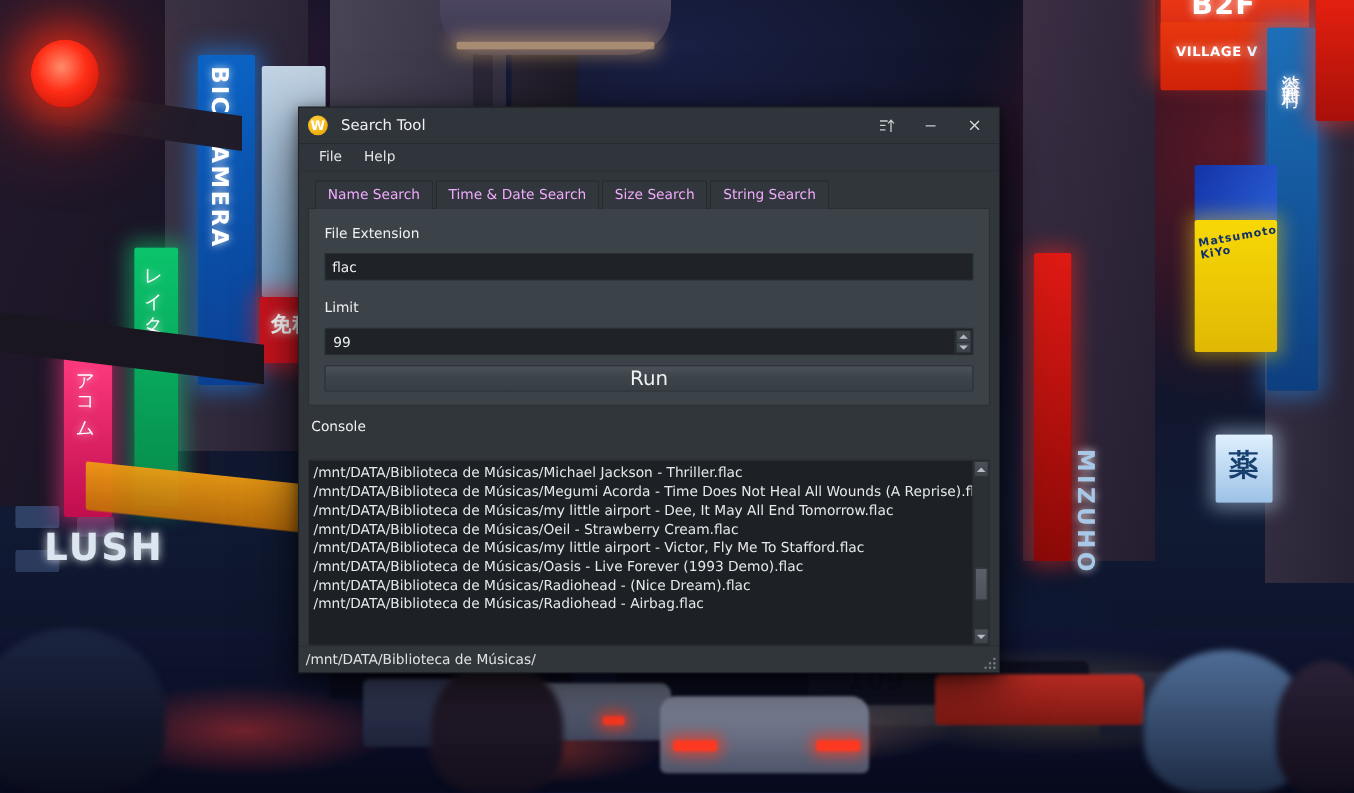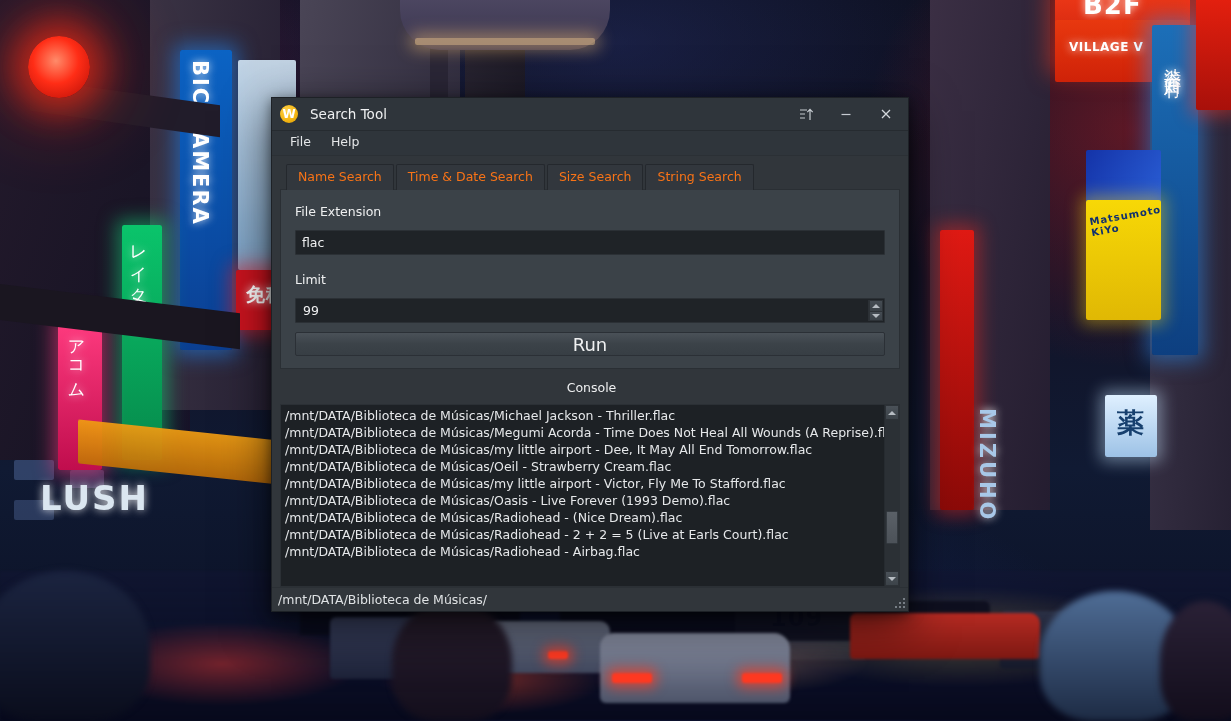--- a/index.html
+++ b/index.html
@@ -160,21 +160,21 @@
 
   
   .tabbar {
     display: flex; align-items: flex-end;
     height: 26px;
     padding-left: 6px;
     flex: 0 0 auto;
   }
   .tab {
     font-size: 12.5px;
-    color: #f97316;
+    color: #f0abfc;
     padding: 4px 11px 5px 11px;
     background: #32373d;
     border: 1px solid #24282d;
     border-bottom: none;
     border-radius: 2px 2px 0 0;
     margin-right: 2px;
     line-height: 16px;
     position: relative;
   }
   .tab.active {
@@ -248,23 +248,22 @@
     border: 1px solid #2b3036;
     border-radius: 2px;
     color: #eff0f1;
     font-size: 18px;
     display: flex; align-items: center; justify-content: center;
     font-family: "DejaVu Sans", "Liberation Sans", sans-serif;
   }
 
   .console-label {
     font-size: 12.5px; color: #eff0f1;
-    margin: 11px 0 9px 3px;
+    margin: 11px 0 23px 3px;
     flex: 0 0 auto;
-    text-align: center;
   }
   .console-wrap {
     flex: 1 1 auto;
     min-height: 0;
     background: #1d2125;
     border: 1px solid #2b3035;
     display: flex;
     position: relative;
     overflow: hidden;
   }
@@ -488,21 +487,20 @@
 
     <div class="console-wrap">
       <div class="console-list">
         <div class="console-line">/mnt/DATA/Biblioteca de Músicas/Michael Jackson - Thriller.flac</div>
         <div class="console-line">/mnt/DATA/Biblioteca de Músicas/Megumi Acorda - Time Does Not Heal All Wounds (A Reprise).flac</div>
         <div class="console-line">/mnt/DATA/Biblioteca de Músicas/my little airport - Dee, It May All End Tomorrow.flac</div>
         <div class="console-line">/mnt/DATA/Biblioteca de Músicas/Oeil - Strawberry Cream.flac</div>
         <div class="console-line">/mnt/DATA/Biblioteca de Músicas/my little airport - Victor, Fly Me To Stafford.flac</div>
         <div class="console-line">/mnt/DATA/Biblioteca de Músicas/Oasis - Live Forever (1993 Demo).flac</div>
         <div class="console-line">/mnt/DATA/Biblioteca de Músicas/Radiohead - (Nice Dream).flac</div>
-        <div class="console-line">/mnt/DATA/Biblioteca de Músicas/Radiohead - 2 + 2 = 5 (Live at Earls Court).flac</div>
         <div class="console-line">/mnt/DATA/Biblioteca de Músicas/Radiohead - Airbag.flac</div>
       </div>
 
       <div class="vscroll">
         <div class="sb-btn">
           <span class="tri up"></span>
         </div>
         <div class="sb-track">
           <div class="sb-thumb"></div>
         </div>

